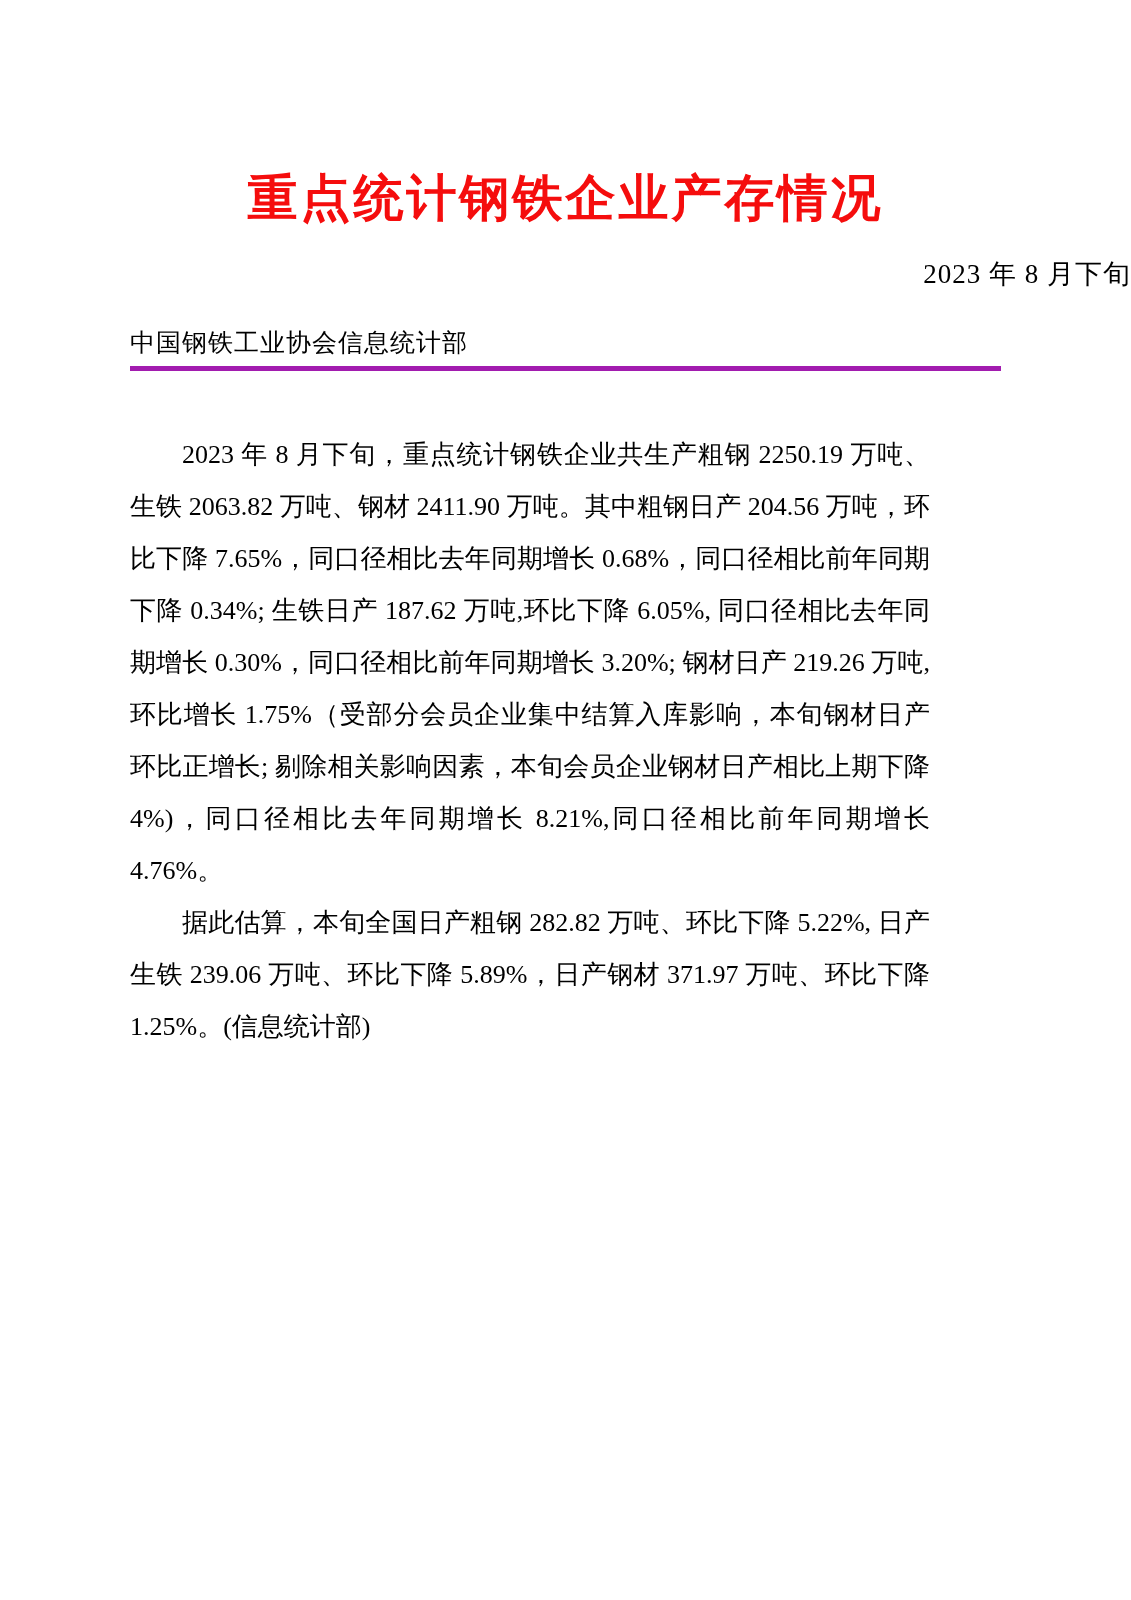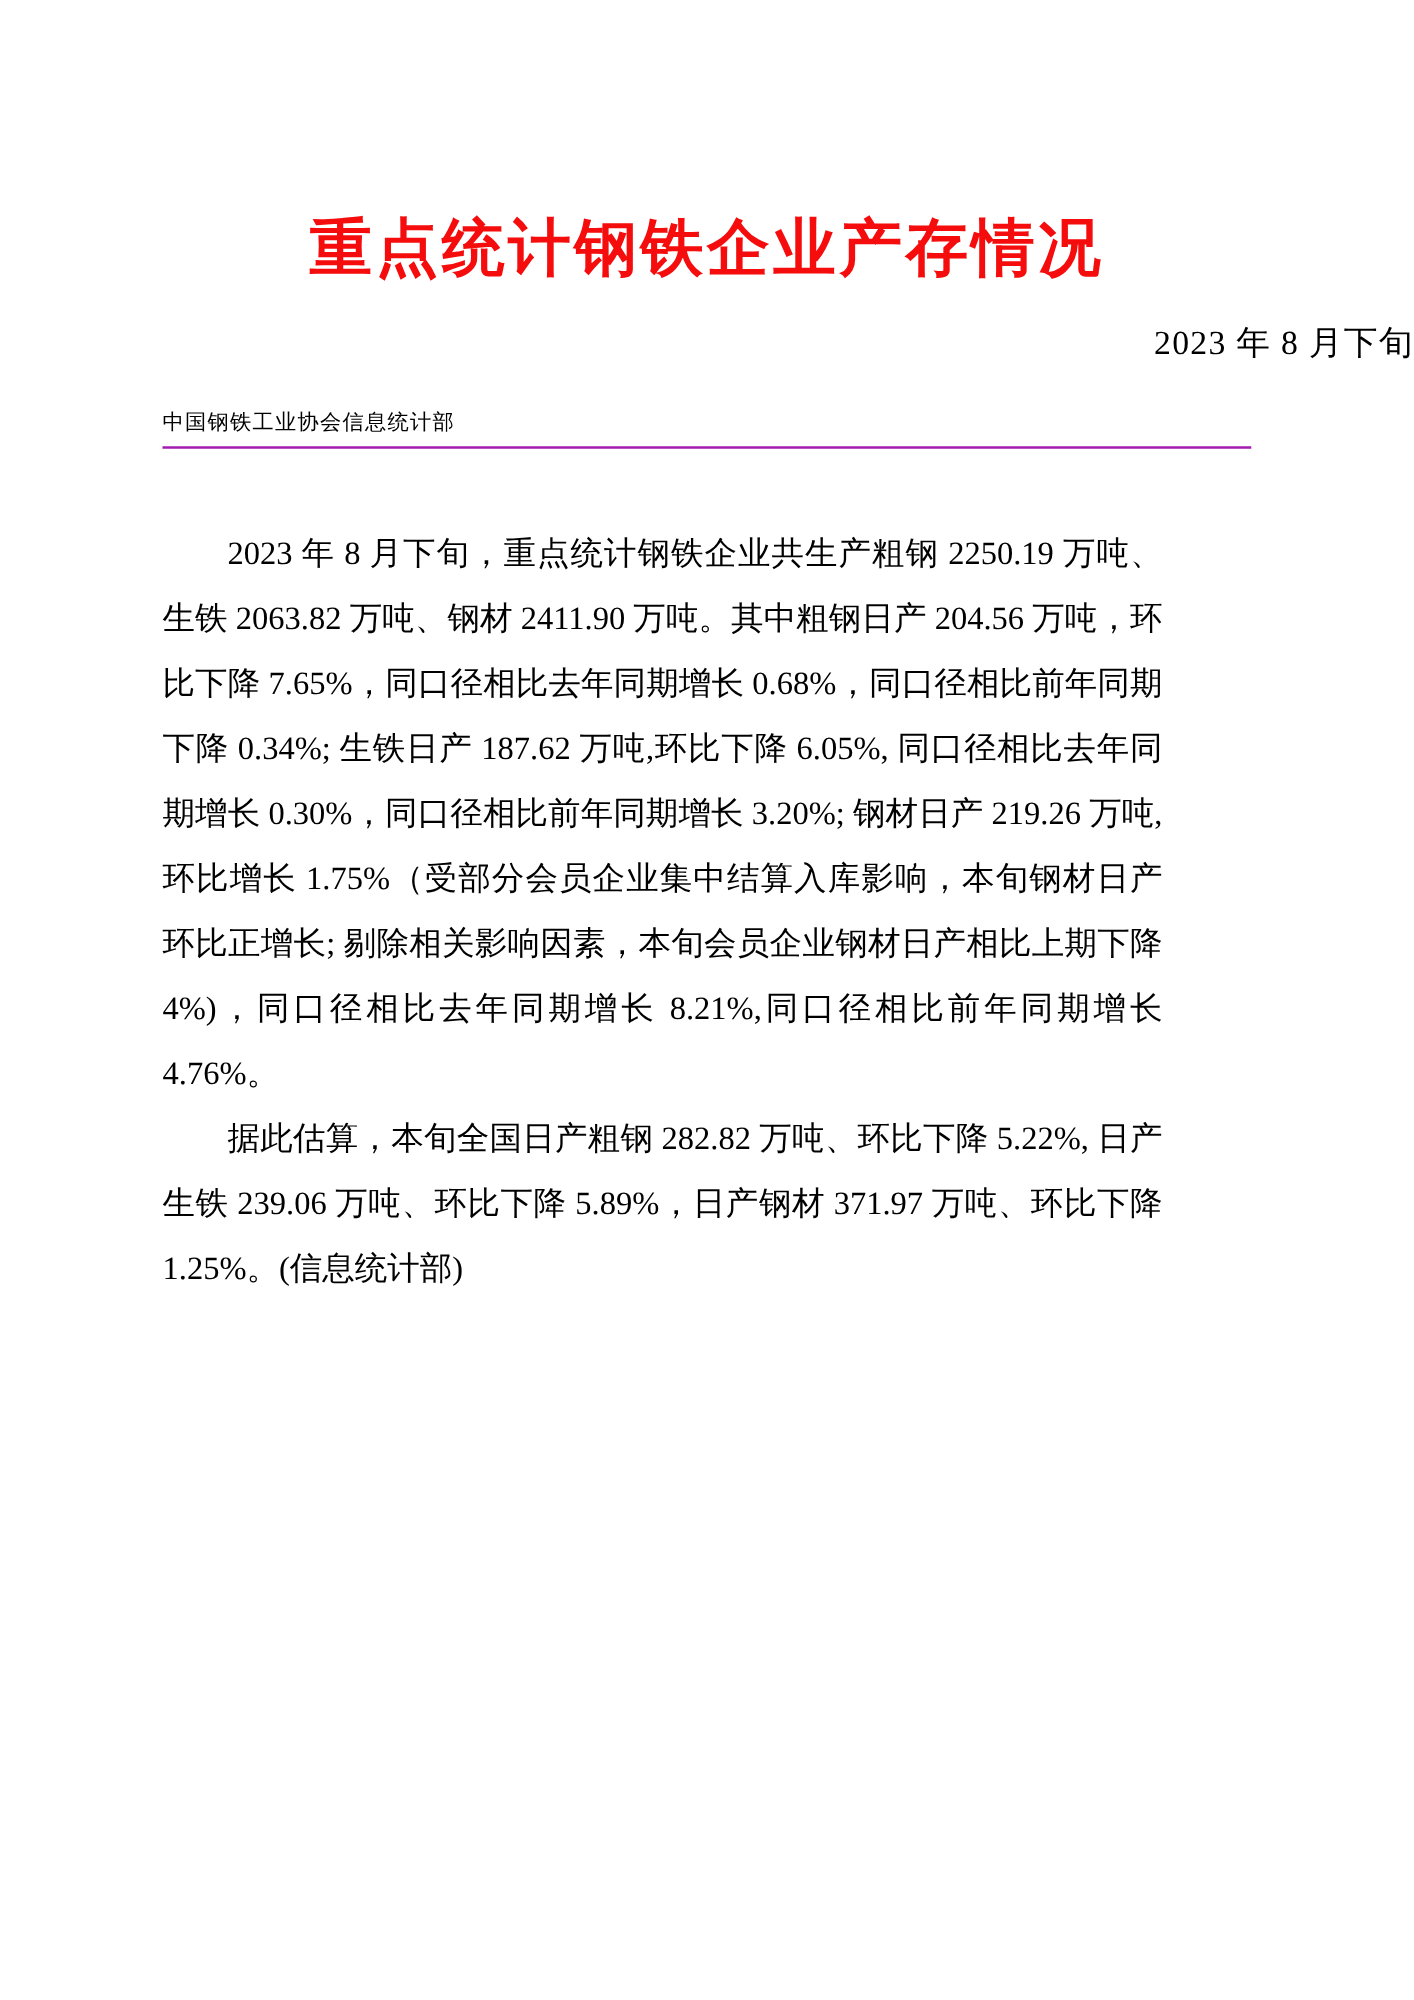--- a/index.html
+++ b/index.html
@@ -31,22 +31,22 @@
   .doc-subtitle {
     margin-top: 30px;
     text-align: right;
     font-size: 27px;
     letter-spacing: 1px;
     line-height: 1.2;
   }
   .byline-row {
     margin: 38px 130px 0 130px;
     padding-bottom: 8px;
-    border-bottom: 2px solid #a21caf;
-    font-size: 17px;
+    border-bottom: 5px solid #a21caf;
+    font-size: 25px;
     letter-spacing: 1px;
     line-height: 1.2;
   }
   .doc-body {
     margin: 58px 130px 0 130px;
     width: 800px;
     font-size: 26px;
     line-height: 52px;
     text-align: justify;
     text-justify: inter-ideograph;

